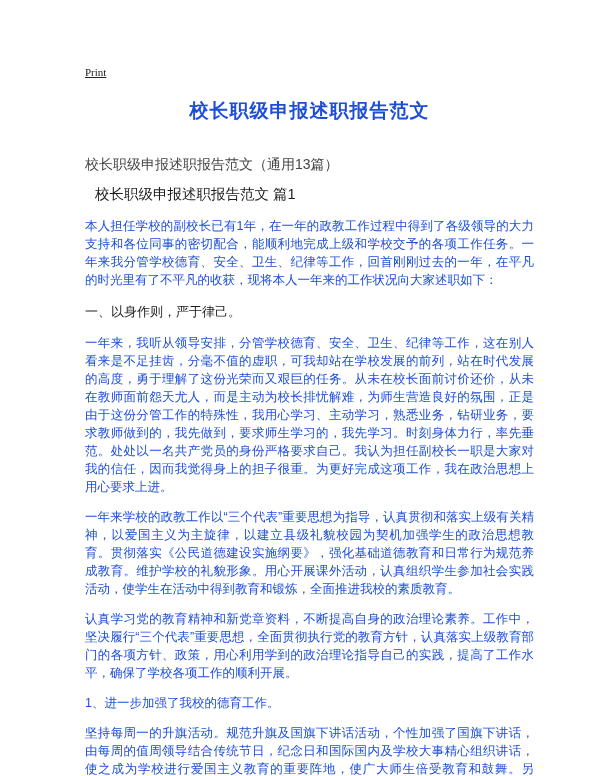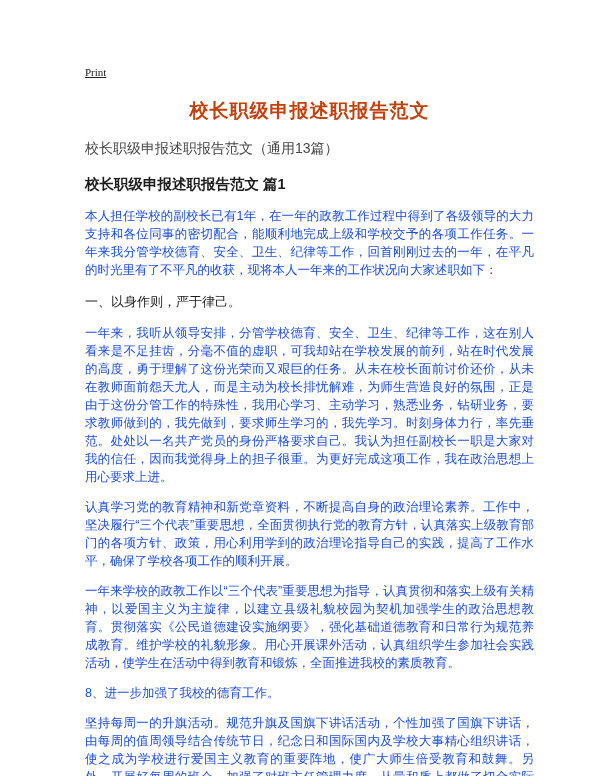--- a/index.html
+++ b/index.html
@@ -22,37 +22,37 @@
       font-family: "Liberation Serif", serif;
       font-size: 11px;
       color: #222222;
       margin: 0 0 12px 0;
       cursor: pointer;
       text-decoration: underline;
     }
     .doc-title {
       font-size: 19px;
       font-weight: bold;
-      color: #c2410c;
+      color: #1d4ed8;
       text-align: center;
       letter-spacing: 1px;
-      margin: 8px 0 16px 0;
+      margin: 8px 0 32px 0;
       font-family: "Liberation Sans", sans-serif;
     }
     .doc-subtitle {
       font-size: 14px;
       color: #454545;
-      margin: 0 0 17px 0;
+      margin: 0 0 11px 0;
       font-weight: normal;
     }
     .part-heading {
       font-size: 14.5px;
-      font-weight: bold;
+      font-weight: normal;
       color: #1c1c1c;
-      margin: 0 0 13px 0;
+      margin: 0 0 13px 10px;
     }
     .section-heading {
       font-size: 13px;
       font-weight: normal;
       color: #1c1c1c;
       margin: 14px 0 13px 0;
     }
     p.body-par {
       font-size: 12.5px;
       line-height: 18px;
@@ -74,22 +74,22 @@
   <p class="doc-subtitle">校长职级申报述职报告范文（通用13篇）</p>
 
   <h2 class="part-heading">校长职级申报述职报告范文 篇1</h2>
 
   <p class="body-par">本人担任学校的副校长已有1年，在一年的政教工作过程中得到了各级领导的大力支持和各位同事的密切配合，能顺利地完成上级和学校交予的各项工作任务。一年来我分管学校德育、安全、卫生、纪律等工作，回首刚刚过去的一年，在平凡的时光里有了不平凡的收获，现将本人一年来的工作状况向大家述职如下：</p>
 
   <h3 class="section-heading">一、以身作则，严于律己。</h3>
 
   <p class="body-par">一年来，我听从领导安排，分管学校德育、安全、卫生、纪律等工作，这在别人看来是不足挂齿，分毫不值的虚职，可我却站在学校发展的前列，站在时代发展的高度，勇于理解了这份光荣而又艰巨的任务。从未在校长面前讨价还价，从未在教师面前怨天尤人，而是主动为校长排忧解难，为师生营造良好的氛围，正是由于这份分管工作的特殊性，我用心学习、主动学习，熟悉业务，钻研业务，要求教师做到的，我先做到，要求师生学习的，我先学习。时刻身体力行，率先垂范。处处以一名共产党员的身份严格要求自己。我认为担任副校长一职是大家对我的信任，因而我觉得身上的担子很重。为更好完成这项工作，我在政治思想上用心要求上进。</p>
 
+  <p class="body-par">一年来学校的政教工作以“三个代表”重要思想为指导，认真贯彻和落实上级有关精神，以爱国主义为主旋律，以建立县级礼貌校园为契机加强学生的政治思想教育。贯彻落实《公民道德建设实施纲要》，强化基础道德教育和日常行为规范养成教育。维护学校的礼貌形象。用心开展课外活动，认真组织学生参加社会实践活动，使学生在活动中得到教育和锻炼，全面推进我校的素质教育。</p>
+
   <p class="body-par">认真学习党的教育精神和新党章资料，不断提高自身的政治理论素养。工作中，坚决履行“三个代表”重要思想，全面贯彻执行党的教育方针，认真落实上级教育部门的各项方针、政策，用心利用学到的政治理论指导自己的实践，提高了工作水平，确保了学校各项工作的顺利开展。</p>
 
-  <p class="body-par">一年来学校的政教工作以“三个代表”重要思想为指导，认真贯彻和落实上级有关精神，以爱国主义为主旋律，以建立县级礼貌校园为契机加强学生的政治思想教育。贯彻落实《公民道德建设实施纲要》，强化基础道德教育和日常行为规范养成教育。维护学校的礼貌形象。用心开展课外活动，认真组织学生参加社会实践活动，使学生在活动中得到教育和锻炼，全面推进我校的素质教育。</p>
 
-
-  <p class="body-par">8、进一步加强了我校的德育工作。</p>
+  <p class="body-par">1、进一步加强了我校的德育工作。</p>
 
   <p class="body-par">坚持每周一的升旗活动。规范升旗及国旗下讲话活动，个性加强了国旗下讲话，由每周的值周领导结合传统节日，纪念日和国际国内及学校大事精心组织讲话，使之成为学校进行爱国主义教育的重要阵地，使广大师生倍受教育和鼓舞。另外，开展好每周的班会。加强了对班主任管理力度，从量和质上都做了切合实际的要求，并</p>
 
 </div>
 
 </body></html>

